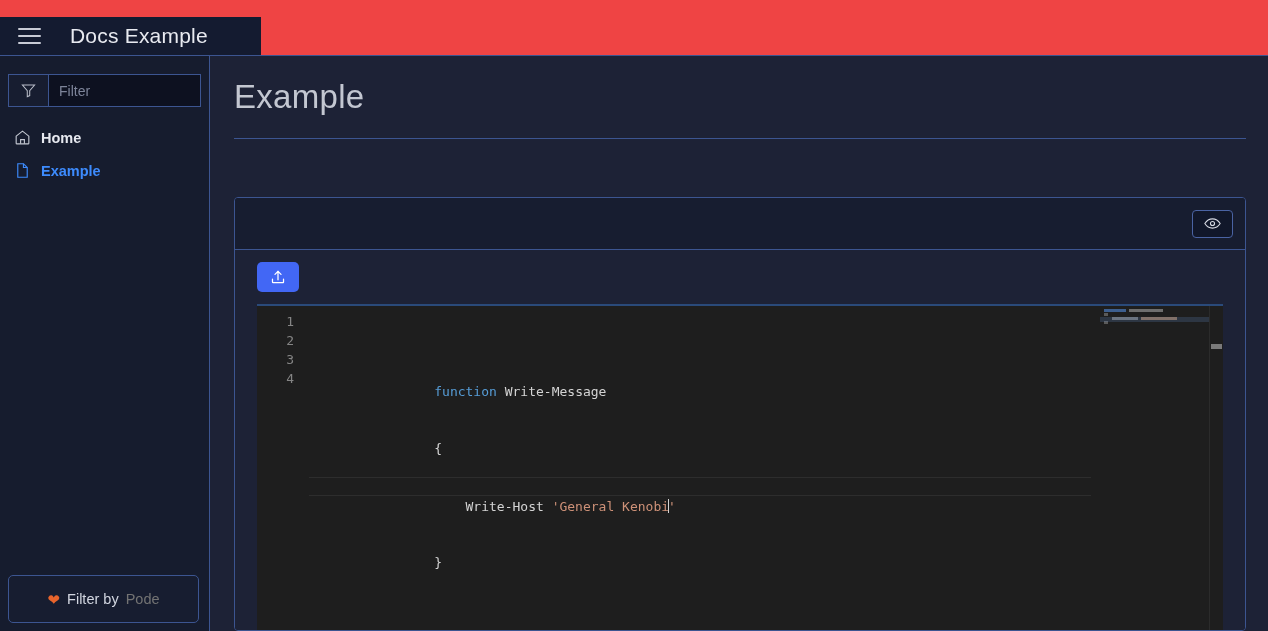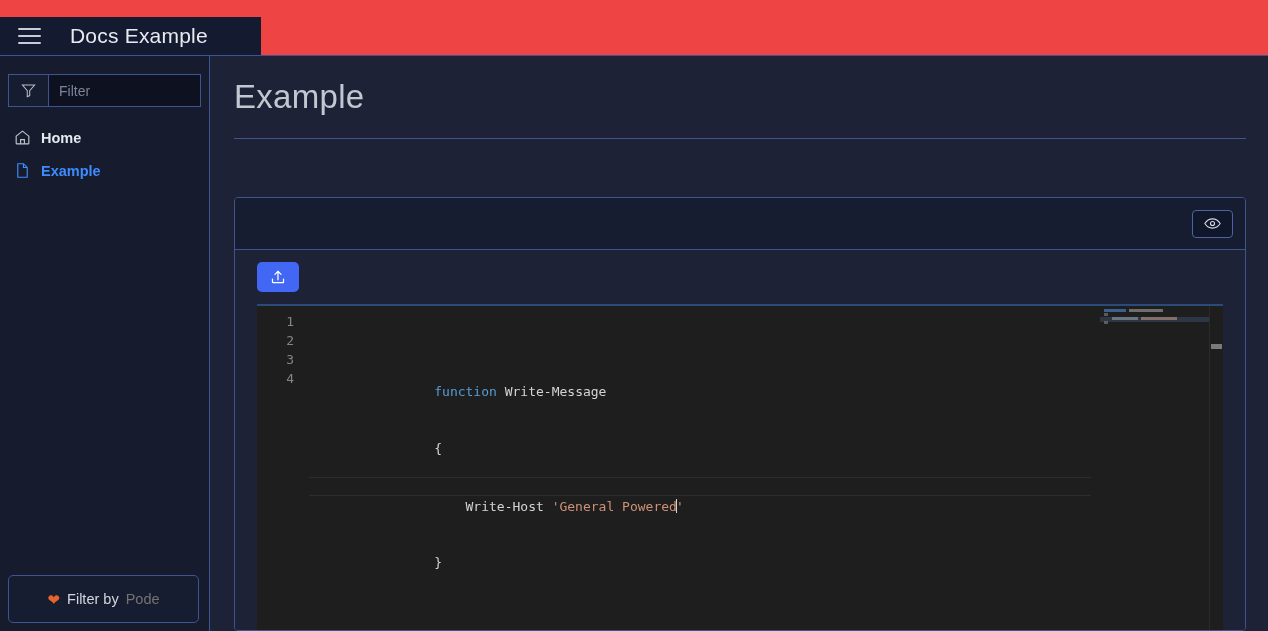--- a/index.html
+++ b/index.html
@@ -433,21 +433,21 @@
             </div>
 
             <div class="code-area">
               <div class="code-line">
                 <span class="tok-kw">function</span><span class="tok-punc"> </span><span class="tok-fn">Write-Message</span>
               </div>
               <div class="code-line">
                 <span class="tok-punc">{</span>
               </div>
               <div class="code-line current">
-                <span class="tok-fn">    Write-Host </span><span class="tok-str">'General Powered</span><span class="caret"></span><span class="tok-str">'</span>
+                <span class="tok-fn">    Write-Host </span><span class="tok-str">'General Kenobi</span><span class="caret"></span><span class="tok-str">'</span>
               </div>
               <div class="code-line">
                 <span class="tok-punc">}</span>
               </div>
             </div>
 
             <div class="minimap">
               <div class="mm-sel"></div>
               <div class="mm-line">
                 <span class="mm-seg" style="width:22px;background:#3d5f8f"></span><span class="mm-seg" style="width:3px"></span><span class="mm-seg" style="width:34px;background:#6e6e6e"></span>

